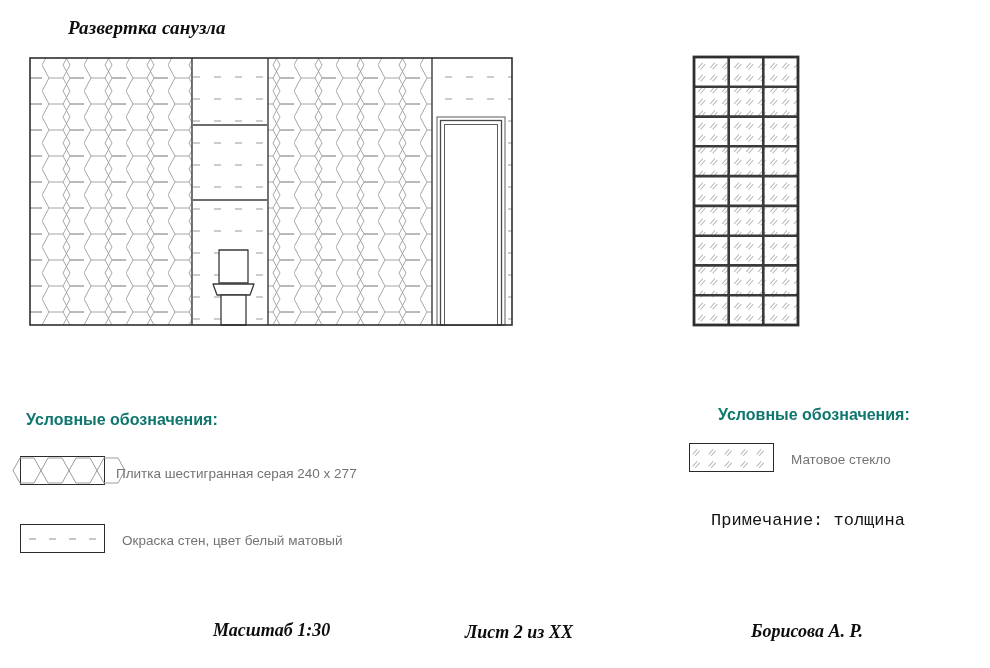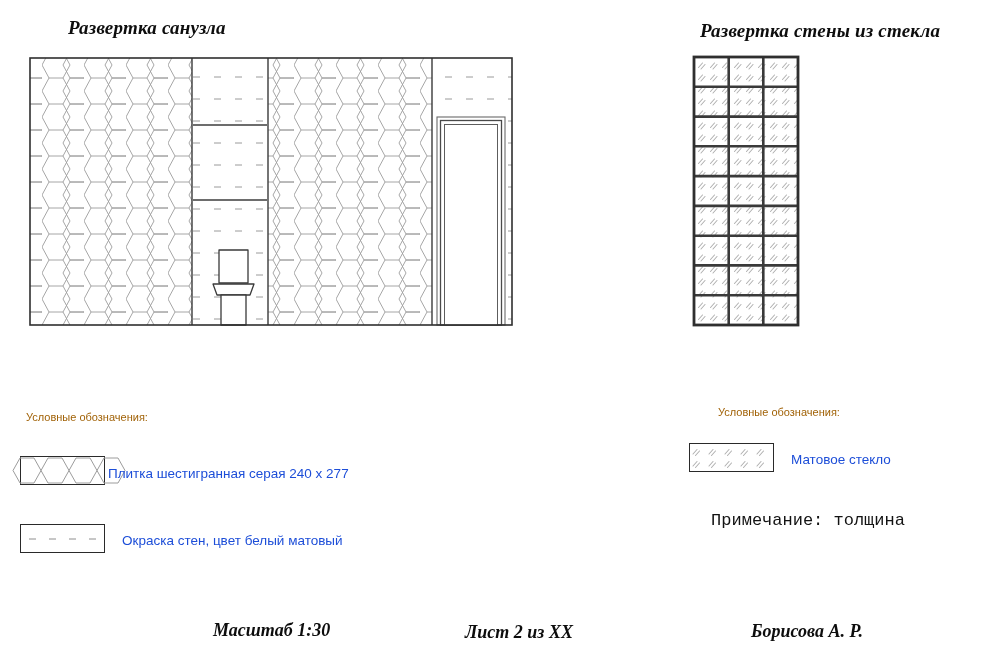--- a/index.html
+++ b/index.html
@@ -32,35 +32,35 @@
     color: #0d0d0d;
     white-space: nowrap;
     letter-spacing: 0.2px;
   }
   #title-bathroom { left: 68px;  top: 17px; }
   #title-glass    { left: 700px; top: 20px; }
 
   
   .legend-heading {
     font-family: "Liberation Sans", sans-serif;
-    font-size: 11px;
-    font-weight: 400;
-    color: #a16207;
+    font-size: 16px;
+    font-weight: 700;
+    color: #0f766e;
     white-space: nowrap;
   }
   #legend-left-heading  { left: 26px;  top: 411px; }
   #legend-right-heading { left: 718px; top: 406px; }
 
   .legend-label {
     font-family: "Liberation Sans", sans-serif;
     font-size: 13.5px;
-    color: #1d4ed8;
-    white-space: nowrap;
-  }
-  #legend-tile-label  { left: 108px; top: 466px; }
+    color: #737373;
+    white-space: nowrap;
+  }
+  #legend-tile-label  { left: 116px; top: 466px; }
   #legend-paint-label { left: 122px; top: 533px; }
   #legend-glass-label { left: 791px; top: 452px; }
 
   .legend-swatch {
     border: 1.2px solid #2a2a2a;
     background: #ffffff;
     box-sizing: border-box;
   }
   #swatch-tile  { left: 20px;  top: 456px; width: 85px; height: 29px; }
   #swatch-paint { left: 20px;  top: 524px; width: 85px; height: 29px; }
@@ -96,21 +96,20 @@
   #bathroom-elevation { left: 0px; top: 0px; }
   #glass-elevation    { left: 0px; top: 0px; }
 </style>
 </head>
 <body>
 
 <div class="canvas">
 
   <div class="abs dwg-title" id="title-bathroom">Развертка санузла</div>
 
-  <div class="abs dwg-title" id="title-glass">Развертка стены из стекла</div>
 
   <svg class="abs" id="bathroom-elevation" width="560" height="350">
     <defs>
 
       <pattern id="hexTile" width="42" height="26" patternUnits="userSpaceOnUse">
         <g fill="none" stroke="#9c9c9c" stroke-width="0.9">
           <path d="M 0,13 L 7,0 L 21,0 L 28,13 L 21,26 L 7,26 Z"></path>
           <path d="M 21,-13 L 28,-26 L 42,-26 L 49,-13 L 42,0 L 28,0 Z"></path>
           <path d="M 21,13 L 28,0 L 42,0 L 49,13 L 42,26 L 28,26 Z"></path>
           <path d="M 21,39 L 28,26 L 42,26 L 49,39 L 42,52 L 28,52 Z"></path>

